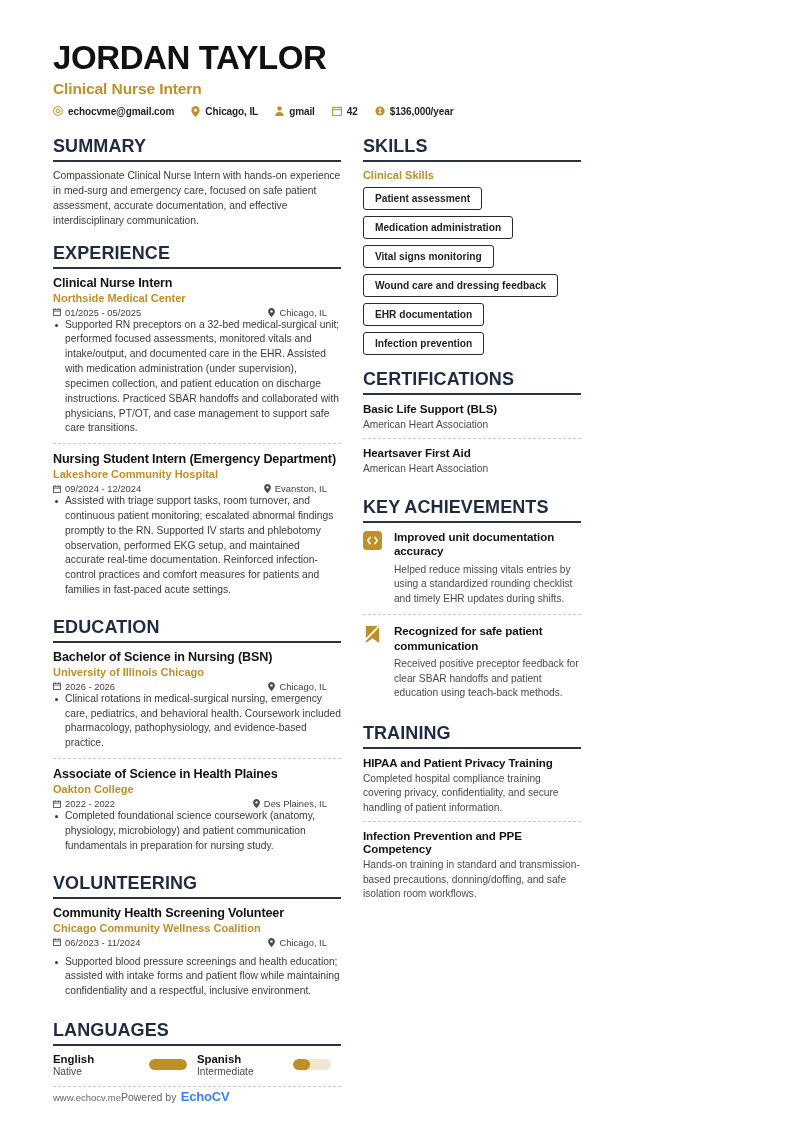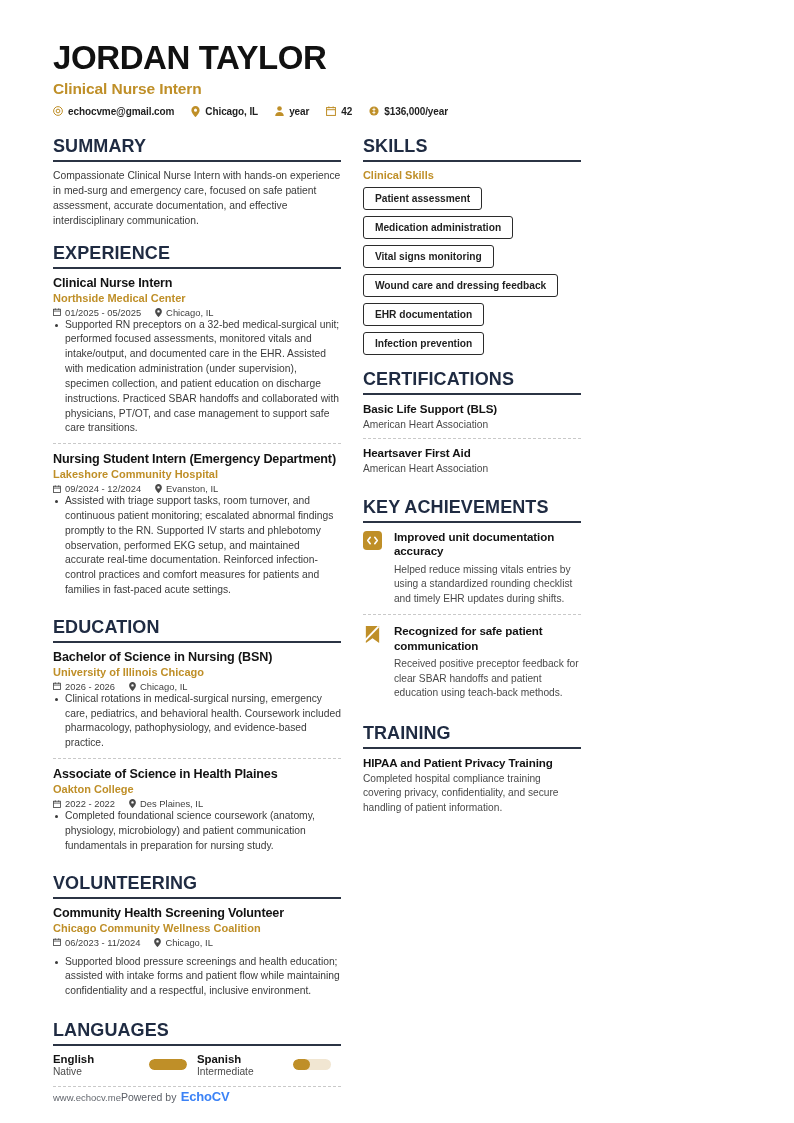--- a/index.html
+++ b/index.html
@@ -42,21 +42,21 @@
   }
   .sec-rule { border-bottom: 2px solid #2b3444; margin-top: 3px; margin-bottom: 7px; }
 
   .body-text { font-size: 10.3px; line-height: 1.45; color: #3a3a3a; }
 
   
   .entry { padding-bottom: 7px; }
   .entry + .entry { border-top: 1px dashed #c9c9c9; padding-top: 8px; }
   .entry-title { font-size: 12.6px; font-weight: bold; color: #131313; letter-spacing: -0.15px; }
   .entry-org { font-size: 11px; font-weight: bold; color: #bf8f28; margin-top: 2px; }
-  .entry-meta { display: flex; align-items: center; margin-top: 3px; }
+  .entry-meta { display: flex; align-items: center; margin-top: 3px; justify-content: space-between; }
   .entry-meta .mi { display: flex; align-items: center; margin-right: 14px; }
   .entry-meta .mi .glyph { margin-right: 4px; display: flex; align-items: center; }
   .entry-meta-text { font-size: 9.4px; color: #3f3f3f; }
   ul.bullets { list-style: none; }
   ul.bullets li { position: relative; padding-left: 12px; font-size: 10.3px; line-height: 1.44; color: #3a3a3a; }
   ul.bullets li::before {
     content: ""; position: absolute; left: 2px; top: 6px;
     width: 3px; height: 3px; border-radius: 50%; background: #3a3a3a;
   }
 
@@ -130,21 +130,21 @@
         <span class="meta-text">Chicago, IL</span>
       </div>
 
       <div class="meta-item">
         <span class="glyph">
           <svg width="9" height="10" viewBox="0 0 12 14">
               <circle cx="6" cy="3.4" r="3.2" fill="#bf8f28"></circle>
               <path d="M0 14c0-3.4 2.7-5.6 6-5.6s6 2.2 6 5.6z" fill="#bf8f28"></path>
             </svg>
         </span>
-        <span class="meta-text">year</span>
+        <span class="meta-text">gmail</span>
       </div>
 
       <div class="meta-item">
         <span class="glyph">
           <svg width="10" height="10" viewBox="0 0 14 14">
               <rect x="0.8" y="2.2" width="12.4" height="11" fill="none" stroke="#bf8f28" stroke-width="1.4"></rect>
               <path d="M0.8 5.2h12.4" stroke="#bf8f28" stroke-width="1.4"></path>
               <path d="M4 0.6v2.6M10 0.6v2.6" stroke="#bf8f28" stroke-width="1.4"></path>
             </svg>
         </span>
@@ -415,20 +415,24 @@
         </div>
       </div>
 
       <div class="sec">
         <div class="sec-title">TRAINING</div>
         <div class="sec-rule"></div>
         <div class="mini">
           <div class="mini-title">HIPAA and Patient Privacy Training</div>
           <div class="mini-sub">Completed hospital compliance training covering privacy, confidentiality, and secure handling of patient information.</div>
         </div>
+        <div class="mini">
+          <div class="mini-title">Infection Prevention and PPE Competency</div>
+          <div class="mini-sub">Hands-on training in standard and transmission-based precautions, donning/doffing, and safe isolation room workflows.</div>
+        </div>
       </div>
 
     </div>
   </div>
 
   <div class="footer">
     <span class="footer-left">www.echocv.me</span>
     <span>
       <span class="footer-right">Powered by</span>
       <span class="footer-brand">EchoCV</span>

